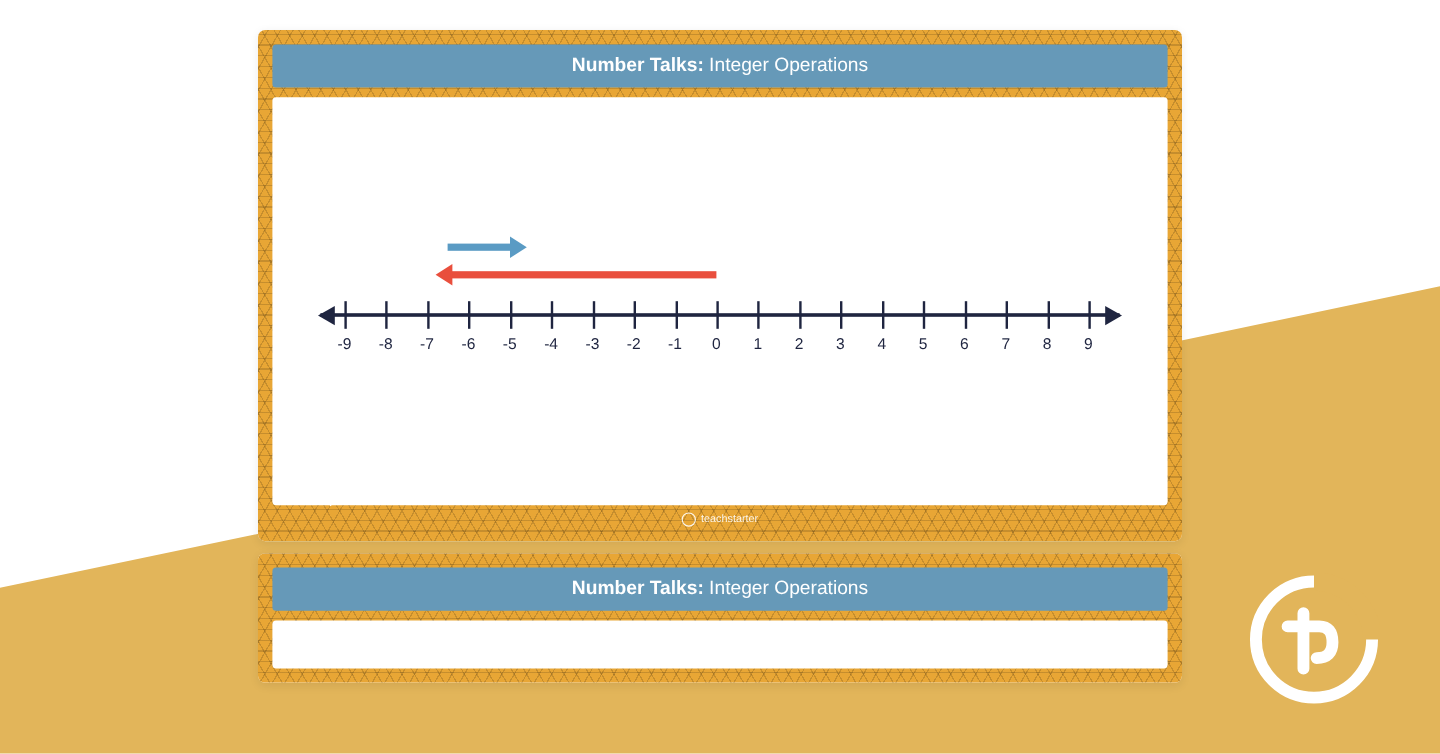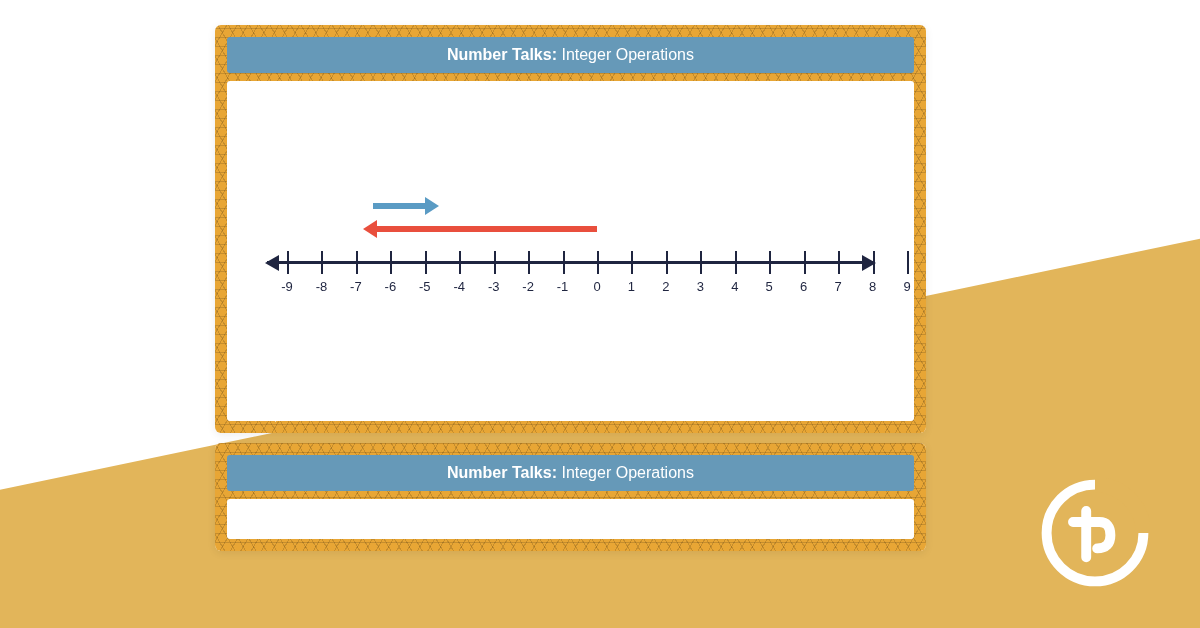--- a/index.html
+++ b/index.html
@@ -1,18 +1,18 @@
 <!DOCTYPE html>
 <html><head>
 <meta charset="utf-8">
 <style>
 *{margin:0;padding:0;box-sizing:border-box}
 body{width:1200px;height:628px;background:#fff;font-family:Arial,sans-serif;position:relative;overflow:hidden}
 .bg-tan{position:absolute;right:0;bottom:0;width:100%;height:100%;background:#e2b55a;clip-path:polygon(100% 38%,100% 100%,0 100%,0 78%)}
-.card-stack{position:absolute;left:215px;top:25px;width:711px}
+.card-stack{position:absolute;left:215px;top:25px;width:770px}
 .card{background:#fff;border:none;border-radius:6px;overflow:hidden;margin-bottom:10px;box-shadow:0 2px 8px rgba(0,0,0,.08)}
 .card-border{padding:12px;background:#e8a635;background-image:repeating-linear-gradient(60deg,transparent,transparent 8px,rgba(0,0,0,.15) 8px,rgba(0,0,0,.15) 9px),repeating-linear-gradient(-60deg,transparent,transparent 8px,rgba(0,0,0,.15) 8px,rgba(0,0,0,.15) 9px),repeating-linear-gradient(0deg,transparent,transparent 8px,rgba(0,0,0,.15) 8px,rgba(0,0,0,.15) 9px)}
 .header-bar{background:#6699b8;color:#fff;text-align:center;padding:9px;font-size:16px;border-radius:3px}
 .header-bar b{font-weight:700}
 .header-bar span{font-weight:400}
 .content-area{background:#fff;min-height:340px;margin-top:8px;border-radius:3px;position:relative;padding:20px}
 .numberline{position:absolute;left:40px;right:40px;top:160px}
 .nl-line{position:absolute;left:0;right:0;top:20px;height:3px;background:#1f2540}
 .nl-tick{position:absolute;top:10px;width:2px;height:23px;background:#1f2540}
 .nl-label{position:absolute;top:38px;font-size:13px;color:#1f2540;transform:translateX(-50%);font-weight:500}
@@ -85,20 +85,21 @@
               <div class="nl-tick" style="left: 571.111px;"></div>
               <div class="nl-label" style="left: 571.111px;">7</div>
               <div class="nl-tick" style="left: 605.556px;"></div>
               <div class="nl-label" style="left: 605.556px;">8</div>
               <div class="nl-tick" style="left: 640px;"></div>
               <div class="nl-label" style="left: 640px;">9</div>
             </div>
         </div>
         <div class="speech-tail"></div>
       </div>
+      <div class="footer-brand">teachstarter</div>
     </div>
   </div>
 
   <div class="card card2">
     <div class="card-border">
       <div class="header-bar">
         <b>Number Talks:</b><span> Integer Operations</span>
       </div>
       <div class="content-area"></div>
     </div>

